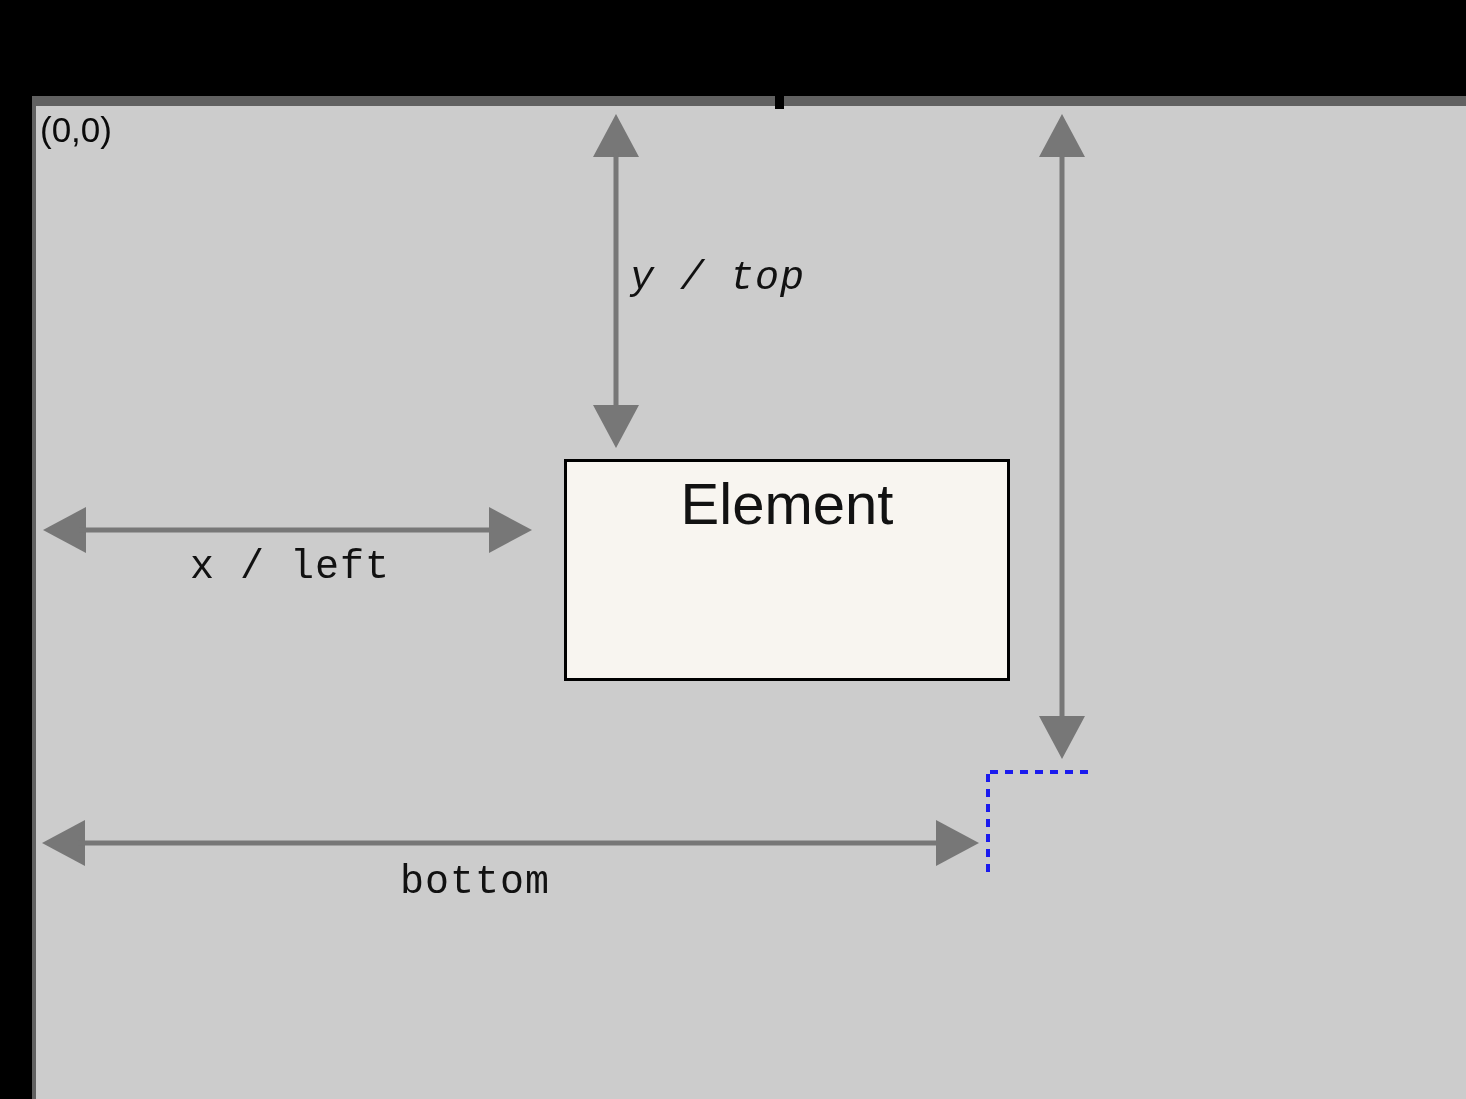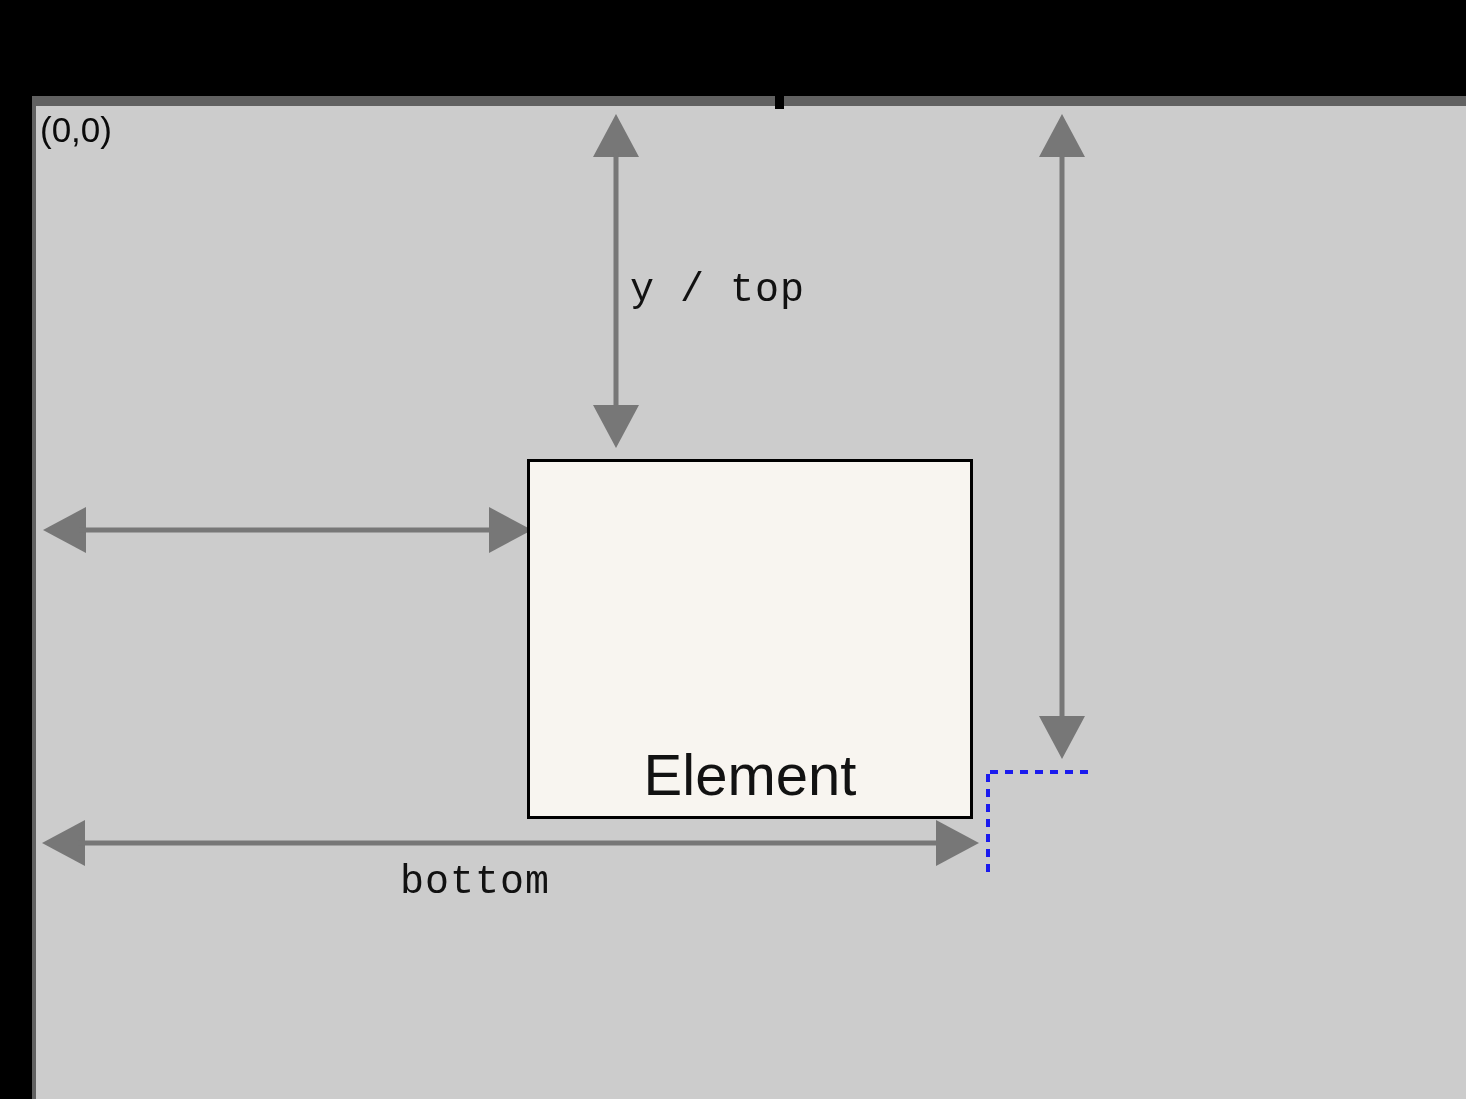--- a/index.html
+++ b/index.html
@@ -33,21 +33,21 @@
     position:absolute;left:8px;top:78px;
     font-family:"Liberation Sans",sans-serif;
     font-size:35px;color:#0a0a0a;white-space:pre;
   }
   .mono-label{
     position:absolute;
     font-family:"Liberation Mono","DejaVu Sans Mono",monospace;
     font-size:40px;color:var(--label-color);white-space:pre;
     letter-spacing:1px;
   }
-  .label-top{left:598px;top:236px;}
+  .label-top{left:598px;top:224px;font-style:italic;}
   .label-bottom{left:1047px;top:383px;}
   .label-left{left:158px;top:513px;}
   .label-right{left:368px;top:828px;}
 
   
   .arrow{position:absolute;}
   .arrow .shaft-v{
     position:absolute;left:50%;transform:translateX(-50%);
     top:38px;bottom:38px;width:5px;background:var(--arrow);
   }
@@ -61,23 +61,23 @@
   .head-w{left:0;top:0;border-top:23px solid transparent;border-bottom:23px solid transparent;border-right:43px solid var(--arrow);}
   .head-e{right:0;top:0;border-top:23px solid transparent;border-bottom:23px solid transparent;border-left:43px solid var(--arrow);}
 
   .arrow-ytop{left:553px;top:74px;width:46px;height:350px;}
   .arrow-bottom{left:999px;top:74px;width:46px;height:661px;}
   .arrow-xleft{left:3px;top:467px;width:505px;height:46px;}
   .arrow-right{left:2px;top:780px;width:953px;height:46px;}
 
   
   .element-box{
-    position:absolute;left:495px;top:427px;width:446px;height:360px;
+    position:absolute;left:532px;top:427px;width:446px;height:222px;
     background:var(--element-fill);border:3px solid var(--element-border);
-    display:flex;align-items:flex-end;justify-content:center;
+    display:flex;align-items:flex-start;justify-content:center;
   }
   .element-box .element-text{
     font-family:"Liberation Sans",sans-serif;
     font-size:58px;color:#121212;
   }
 
   
   .guide-h{
     position:absolute;left:958px;top:738px;width:100px;height:4px;
     background:repeating-linear-gradient(90deg,var(--guide-blue) 0 8px,transparent 8px 15px);
@@ -118,20 +118,21 @@
     <div class="head head-n"></div>
     <div class="shaft-v"></div>
     <div class="head head-s"></div>
   </div>
 
   <div class="arrow arrow-xleft">
     <div class="head head-w"></div>
     <div class="shaft-h"></div>
     <div class="head head-e"></div>
   </div>
+  <div class="mono-label label-left">x / left</div>
 
   <div class="arrow arrow-right">
     <div class="head head-w"></div>
     <div class="shaft-h"></div>
     <div class="head head-e"></div>
   </div>
   <div class="mono-label label-right">bottom</div>
 
   <div class="element-box">
     <span class="element-text">Element</span>

